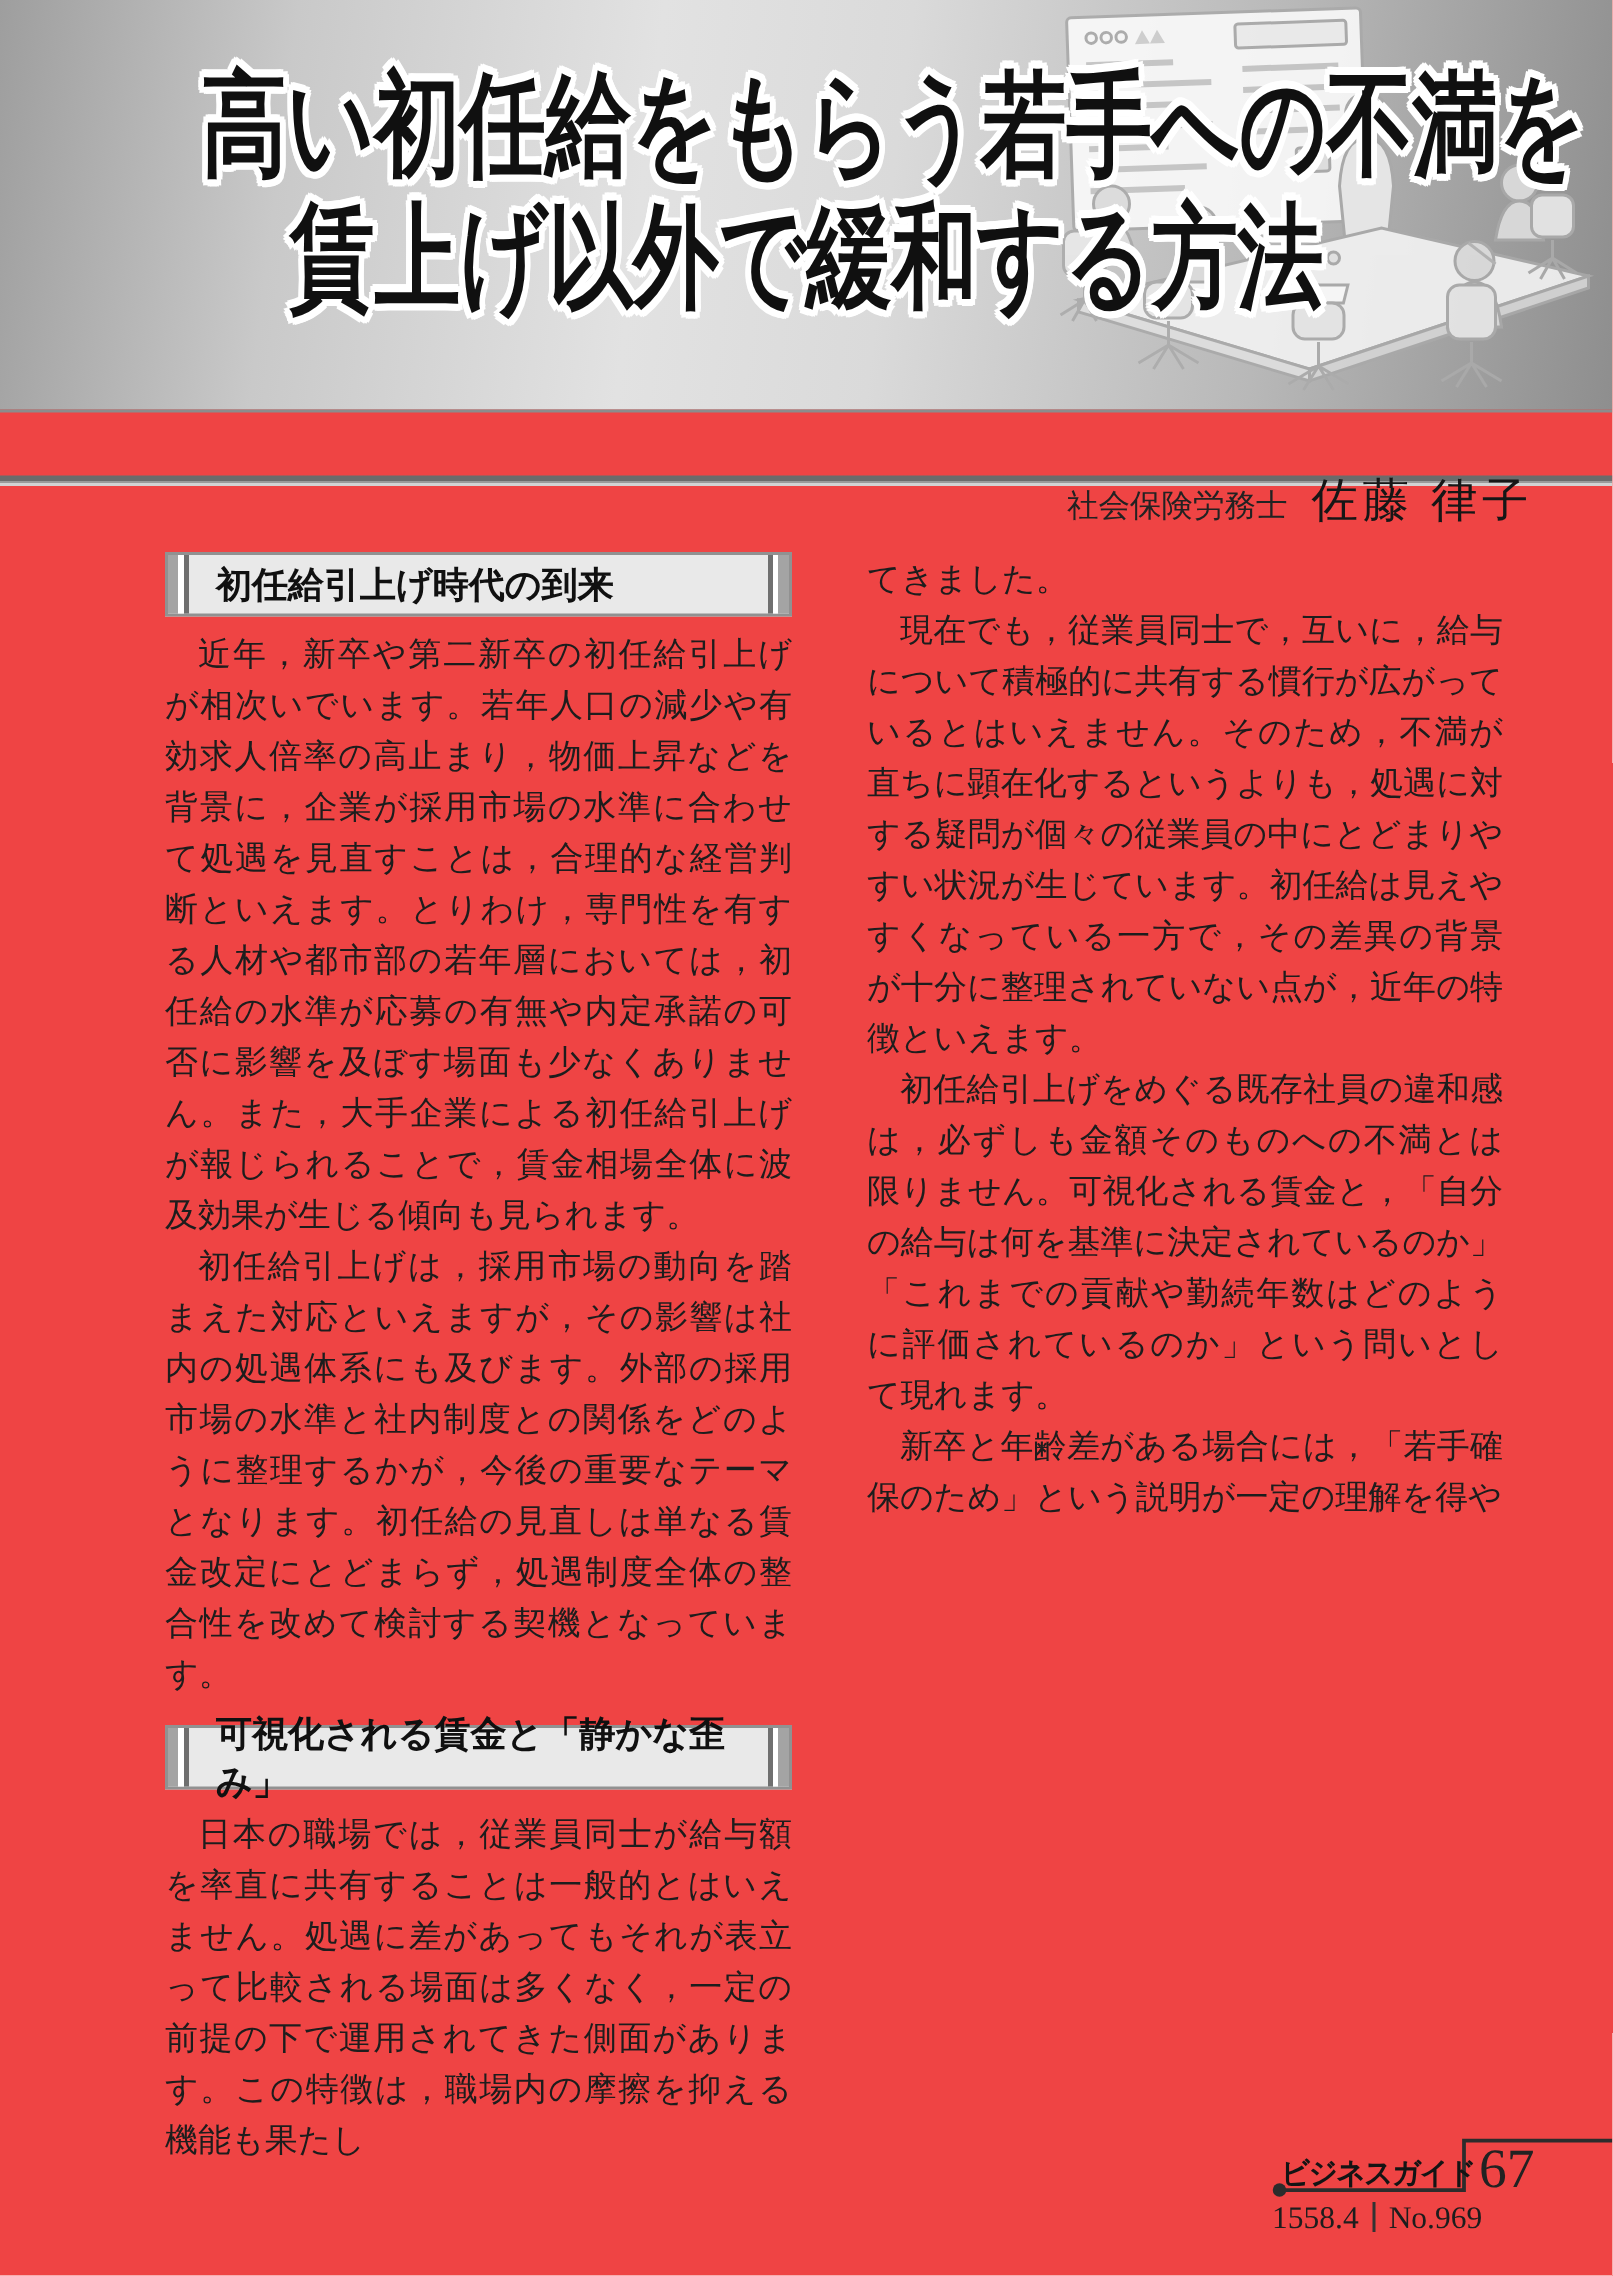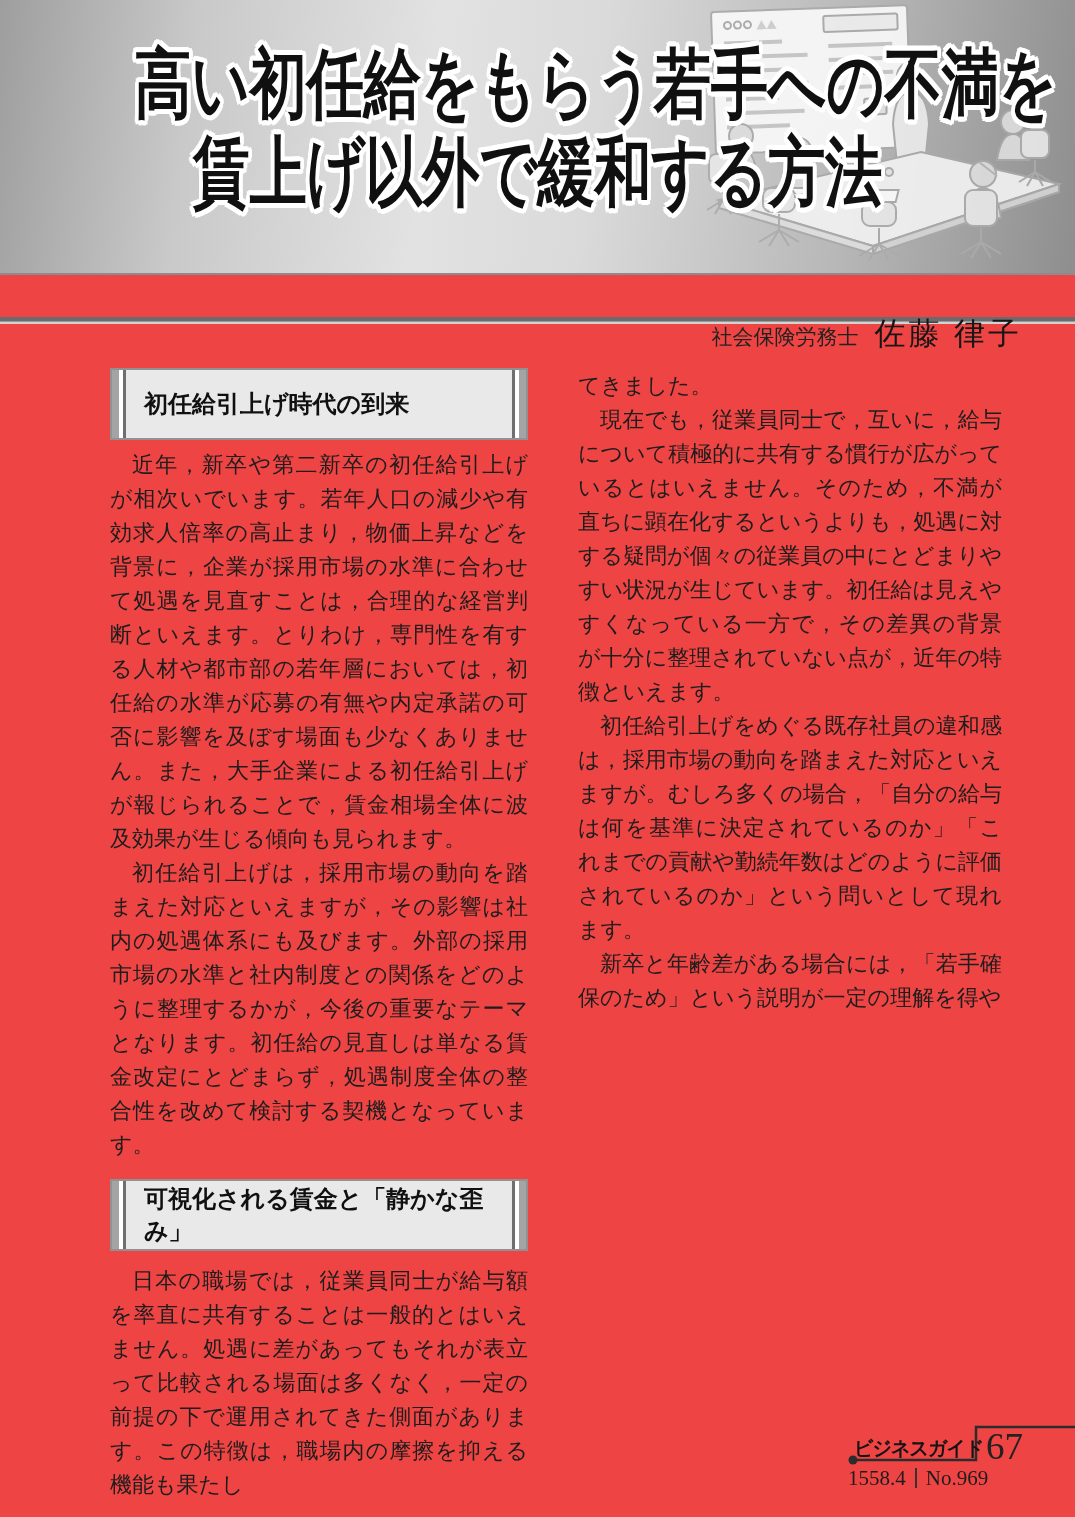--- a/index.html
+++ b/index.html
@@ -30,21 +30,21 @@
 
   
   .col{position:absolute;}
   .col-left{left:110px;top:368px;width:418px;}
   .col-right{left:578px;top:369px;width:424px;}
   .col p{margin:0;font-size:22px;line-height:34px;text-align:justify;color:#1d1d1d;
     font-family:"Liberation Serif",serif;}
   p.indent{text-indent:1em;}
 
   
-  .sec-head{position:relative;box-sizing:border-box;height:72px;background:#e9e9e9;
+  .sec-head{position:relative;box-sizing:border-box;height:43px;background:#e9e9e9;
     border:2px solid #919191;display:flex;align-items:center;padding-left:32px;
     font-family:"Liberation Sans",sans-serif;font-weight:bold;font-size:24px;color:#101010;}
   .orn{position:absolute;top:0;bottom:0;width:15px;}
   .orn-l{left:0;background:linear-gradient(to right,#a4a4a4 0 7px,#ffffff 7px 11px,#6f6f6f 11px 14px,rgba(0,0,0,0) 14px);}
   .orn-r{right:0;background:linear-gradient(to left,#a4a4a4 0 7px,#ffffff 7px 11px,#6f6f6f 11px 14px,rgba(0,0,0,0) 14px);}
 
   
   .footer{position:absolute;left:848px;top:1422px;width:227px;height:78px;}
   .footer svg{position:absolute;top:0;left:0;}
   .f-logo{position:absolute;top:13px;left:0;width:121px;text-align:right;
@@ -171,21 +171,21 @@
       <span class="orn orn-l"></span>
       <span>可視化される賃金と「静かな歪み」</span>
       <span class="orn orn-r"></span>
     </div>
     <p class="indent">日本の職場では，従業員同士が給与額を率直に共有することは一般的とはいえません。処遇に差があってもそれが表立って比較される場面は多くなく，一定の前提の下で運用されてきた側面があります。この特徴は，職場内の摩擦を抑える機能も果たし</p>
   </div>
 
   <div class="col col-right">
     <p>てきました。</p>
     <p class="indent">現在でも，従業員同士で，互いに，給与について積極的に共有する慣行が広がっているとはいえません。そのため，不満が直ちに顕在化するというよりも，処遇に対する疑問が個々の従業員の中にとどまりやすい状況が生じています。初任給は見えやすくなっている一方で，その差異の背景が十分に整理されていない点が，近年の特徴といえます。</p>
-    <p class="indent">初任給引上げをめぐる既存社員の違和感は，採用市場の動向を踏まえた対応といえますが。むしろ多くの場合，「自分の給与は何を基準に決定されているのか」「これまでの貢献や勤続年数はどのように評価されているのか」という問いとして現れます。</p>
+    <p class="indent">初任給引上げをめぐる既存社員の違和感は，必ずしも金額そのものへの不満とは限りません。可視化される賃金と，「自分の給与は何を基準に決定されているのか」「これまでの貢献や勤続年数はどのように評価されているのか」という問いとして現れます。</p>
     <p class="indent">新卒と年齢差がある場合には，「若手確保のため」という説明が一定の理解を得や</p>
   </div>
 
   <div class="footer">
     <svg width="227" height="78" viewBox="0 0 227 78">
       <circle cx="5" cy="38" r="4.5" fill="#2c2c2c"></circle>
       <path d="M5 38 H128 V5 H227" stroke="#2c2c2c" stroke-width="2.5" fill="none"></path>
     </svg>
     <div class="f-logo">ビジネスガイド</div>
     <div class="f-num">67</div>

